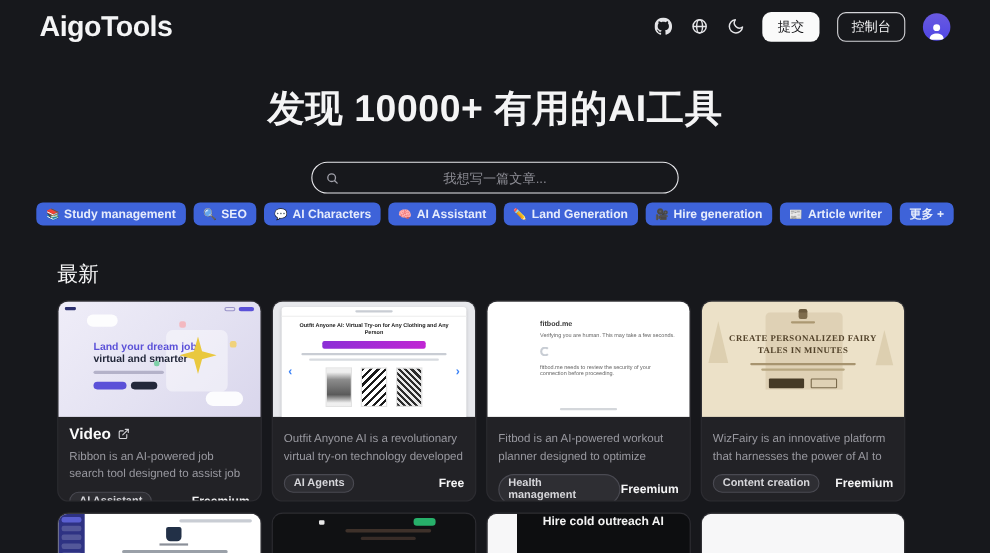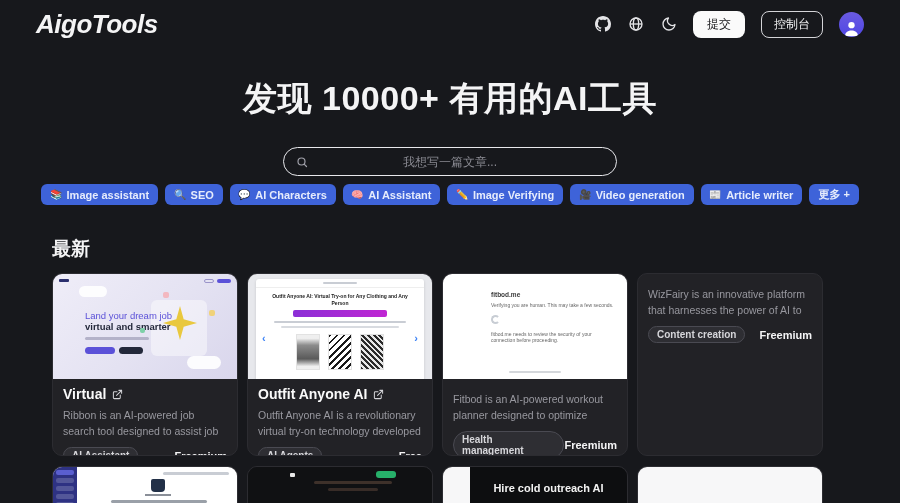--- a/index.html
+++ b/index.html
@@ -5,21 +5,21 @@
   * { box-sizing: border-box; margin: 0; padding: 0; }
   html,body { width:900px; height:503px; overflow:hidden; }
   body {
     background:#17181c;
     font-family:"Liberation Sans", sans-serif;
     color:#f4f4f5;
   }
 
   
   .header { height:48px; display:flex; align-items:center; padding:0 36px; }
-  .logo { font-size:26px; font-weight:700; letter-spacing:-0.5px;font-style:italic; }
+  .logo { font-size:26px; font-weight:700; letter-spacing:-0.5px; }
   .header-right { margin-left:auto; display:flex; align-items:center; gap:16px; }
   .icon-btn { width:17px; height:17px; display:flex; align-items:center; justify-content:center; cursor:pointer; }
   .icon-btn svg { width:16px; height:16px; }
   .btn-solid {
     background:#fafafa; color:#18181b; border:none; border-radius:8px;
     font-size:12px; font-weight:500; padding:5px 14px; cursor:pointer;
     font-family:"Liberation Sans", sans-serif;
   }
   .btn-outline {
     background:transparent; color:#f4f4f5; border:1.5px solid #d4d4d8; border-radius:8px;
@@ -48,21 +48,21 @@
 
   .tags { display:flex; justify-content:center; gap:7px; margin-top:8px; }
   .tag {
     background:#3e63d9; color:#e6ecfc; border:none; border-radius:6px;
     font-size:11px; font-weight:700; padding:3px 9px; cursor:pointer;
     display:flex; align-items:center; gap:4px; font-family:"Liberation Sans", sans-serif;
   }
   .tag .emoji { font-size:10px; }
 
   
-  .section-title { margin:31px 0 0 52px; font-size:19px; font-weight:700; }
+  .section-title { margin:31px 0 0 52px; font-size:19px; font-weight:400; }
 
   .cards {
     margin:11px 0 0 52px; width:771px;
     display:grid; grid-template-columns:repeat(4,186px); column-gap:9px; row-gap:10px;
   }
   .card {
     background:#222226; border:1px solid #2c2c31; border-radius:10px; overflow:hidden;
     height:183px; cursor:pointer;
   }
   .thumb { height:105px; position:relative; overflow:hidden; }
@@ -84,21 +84,21 @@
   
   
   .t-ribbon { background:linear-gradient(135deg,#efedf8 0%,#e4e2f2 55%,#d9d6ec 100%); }
   .t-ribbon .nav { position:absolute; top:4px; left:6px; right:6px; height:5px; display:flex; align-items:center; }
   .t-ribbon .nav .dot { width:10px; height:3px; background:#2b2f6e; border-radius:1px; }
   .t-ribbon .nav .navr { margin-left:auto; display:flex; gap:3px; }
   .t-ribbon .nav .pill1 { width:10px; height:4px; border:1px solid #9a94c9; border-radius:2px; }
   .t-ribbon .nav .pill2 { width:14px; height:4px; background:#5b51d8; border-radius:2px; }
   .t-ribbon .cloud { position:absolute; background:#ffffff; border-radius:999px; opacity:.9; }
   .t-ribbon .txt { position:absolute; left:32px; top:36px; }
-  .t-ribbon .h-accent { font-size:9.5px; font-weight:400; color:#5b51d8; }
+  .t-ribbon .h-accent { font-size:9.5px; font-weight:700; color:#5b51d8; }
   .t-ribbon .h-dark { font-size:9.5px; font-weight:700; color:#23283a; }
   .t-ribbon .sub { width:64px; height:2.5px; background:#b4b2c9; border-radius:2px; margin-top:5px; }
   .t-ribbon .ctas { display:flex; gap:4px; margin-top:7px; }
   .t-ribbon .cta1 { width:30px; height:7px; background:#5b51d8; border-radius:4px; }
   .t-ribbon .cta2 { width:24px; height:7px; background:#23283a; border-radius:4px; }
   .t-ribbon .panel { position:absolute; right:30px; top:26px; width:56px; height:56px; background:rgba(255,255,255,.45); border-radius:6px; }
   .t-ribbon .star { position:absolute; right:40px; top:32px; width:34px; height:34px; }
   .t-ribbon .sq { position:absolute; border-radius:2px; }
 
   
@@ -155,21 +155,21 @@
   .t-dash .quote { position:absolute; left:58px; top:33px; width:96px; height:2.5px; background:#9aa0a8; border-radius:2px; }
 
   .t-black1 { background:#101113; }
   .t-black1 .dash { position:absolute; left:42px; top:6px; width:5px; height:4px; background:#e8e8e8; border-radius:1px; }
   .t-black1 .green { position:absolute; right:36px; top:4px; width:20px; height:7px; background:#27b06a; border-radius:3px; }
   .t-black1 .ft1 { position:absolute; left:66px; top:14px; width:78px; height:3px; background:rgba(150,110,85,.35); border-radius:2px; }
   .t-black1 .ft2 { position:absolute; left:80px; top:21px; width:50px; height:3px; background:rgba(150,110,85,.3); border-radius:2px; }
 
   .t-black2 { background:#0d0e10; }
   .t-black2 .leftpane { position:absolute; left:0; top:0; bottom:0; width:27px; background:#f7f7f8; }
-  .t-black2 .txt { position:absolute; left:27px; right:0; top:15px; text-align:center; font-size:11px; font-weight:600; color:#f2f2f2; }
+  .t-black2 .txt { position:absolute; left:27px; right:0; top:1px; text-align:center; font-size:11px; font-weight:600; color:#f2f2f2; }
 
   .t-white { background:#f7f7f8; }
 </style>
 </head>
 <body>
 
 <div class="header">
   <div class="logo">AigoTools</div>
   <div class="header-right">
     <span class="icon-btn">
@@ -206,41 +206,41 @@
   <svg viewBox="0 0 24 24" fill="none" stroke="#a1a1aa" stroke-width="2.4" stroke-linecap="round">
       <circle cx="11" cy="11" r="7"></circle>
       <path d="M21 21l-4.3-4.3"></path>
     </svg>
   <input class="search-input" placeholder="我想写一篇文章..." style="">
 </div>
 
 <div class="tags">
   <button class="tag">
       <span class="emoji">📚</span>
-      <span>Image assistant</span>
+      <span>Study management</span>
     </button>
   <button class="tag">
       <span class="emoji">🔍</span>
       <span>SEO</span>
     </button>
   <button class="tag">
       <span class="emoji">💬</span>
       <span>AI Characters</span>
     </button>
   <button class="tag">
       <span class="emoji">🧠</span>
       <span>AI Assistant</span>
     </button>
   <button class="tag">
       <span class="emoji">✏️</span>
-      <span>Image Verifying</span>
+      <span>Land Generation</span>
     </button>
   <button class="tag">
       <span class="emoji">🎥</span>
-      <span>Video generation</span>
+      <span>Hire generation</span>
     </button>
   <button class="tag">
       <span class="emoji">📰</span>
       <span>Article writer</span>
     </button>
   <button class="tag">
       <span>更多 +</span>
     </button>
 </div>
 
@@ -273,21 +273,21 @@
         <svg viewBox="0 0 24 24">
             <path d="M12 0 L14.6 9.4 L24 12 L14.6 14.6 L12 24 L9.4 14.6 L0 12 L9.4 9.4 Z" fill="#e9c83e"></path>
           </svg>
       </span>
       <span class="sq" style="right:68px; top:18px; width:6px; height:6px; background:#f3b8c0;"></span>
       <span class="sq" style="right:92px; top:54px; width:5px; height:5px; background:#7ed0a8;"></span>
       <span class="sq" style="right:22px; top:36px; width:6px; height:6px; background:#f0d27a;"></span>
     </div>
     <div class="card-body">
       <div class="card-title-row">
-        <span class="card-title">Virtual</span>
+        <span class="card-title">Video</span>
         <span class="ext-icon">
           <svg viewBox="0 0 24 24" fill="none" stroke="#d4d4d8" stroke-width="2.2" stroke-linecap="round" stroke-linejoin="round">
               <path d="M18 13v6a2 2 0 0 1-2 2H5a2 2 0 0 1-2-2V8a2 2 0 0 1 2-2h6"></path>
               <path d="M15 3h6v6"></path>
               <path d="M10 14L21 3"></path>
             </svg>
         </span>
       </div>
       <div class="card-desc">Ribbon is an AI-powered job search tool designed to assist job seekers in finding and...</div>
       <div class="card-footer">
@@ -310,30 +310,20 @@
         <div class="photos">
           <span class="ph ph1"></span>
             <span class="ph ph2"></span>
             <span class="ph ph3"></span>
         </div>
       </div>
       <span class="chev" style="left:14px;">‹</span>
       <span class="chev" style="right:14px;">›</span>
     </div>
     <div class="card-body">
-      <div class="card-title-row">
-        <span class="card-title">Outfit Anyone AI</span>
-        <span class="ext-icon">
-          <svg viewBox="0 0 24 24" fill="none" stroke="#d4d4d8" stroke-width="2.2" stroke-linecap="round" stroke-linejoin="round">
-              <path d="M18 13v6a2 2 0 0 1-2 2H5a2 2 0 0 1-2-2V8a2 2 0 0 1 2-2h6"></path>
-              <path d="M15 3h6v6"></path>
-              <path d="M10 14L21 3"></path>
-            </svg>
-        </span>
-      </div>
       <div class="card-desc">Outfit Anyone AI is a revolutionary virtual try-on technology developed by the Institute for...</div>
       <div class="card-footer">
         <span class="chip">AI Agents</span>
         <span class="pricing">Free</span>
       </div>
     </div>
   </div>
 
   <div class="card">
     <div class="thumb t-fitbod">
@@ -350,20 +340,34 @@
     <div class="card-body">
       <div class="card-desc">Fitbod is an AI-powered workout planner designed to optimize personal fitness routine...</div>
       <div class="card-footer">
         <span class="chip">Health management</span>
         <span class="pricing">Freemium</span>
       </div>
     </div>
   </div>
 
   <div class="card">
+    <div class="thumb t-wiz">
+      <div class="castle"></div>
+      <div class="tree" style="left:6px; top:18px; border-width:0 9px 38px 9px; border-color:transparent transparent #cdbd98 transparent;"></div>
+      <div class="tree" style="right:10px; top:26px; border-width:0 8px 32px 8px; border-color:transparent transparent #cdbd98 transparent;"></div>
+      <div class="crest"></div>
+      <div class="crestline"></div>
+      <div class="h">CREATE PERSONALIZED FAIRY TALES IN MINUTES</div>
+      <div class="s1"></div>
+      <div class="s2"></div>
+      <div class="btns">
+          <span class="b1"></span>
+          <span class="b2"></span>
+        </div>
+    </div>
     <div class="card-body">
       <div class="card-desc">WizFairy is an innovative platform that harnesses the power of AI to create...</div>
       <div class="card-footer">
         <span class="chip">Content creation</span>
         <span class="pricing">Freemium</span>
       </div>
     </div>
   </div>
 
   <div class="card">

